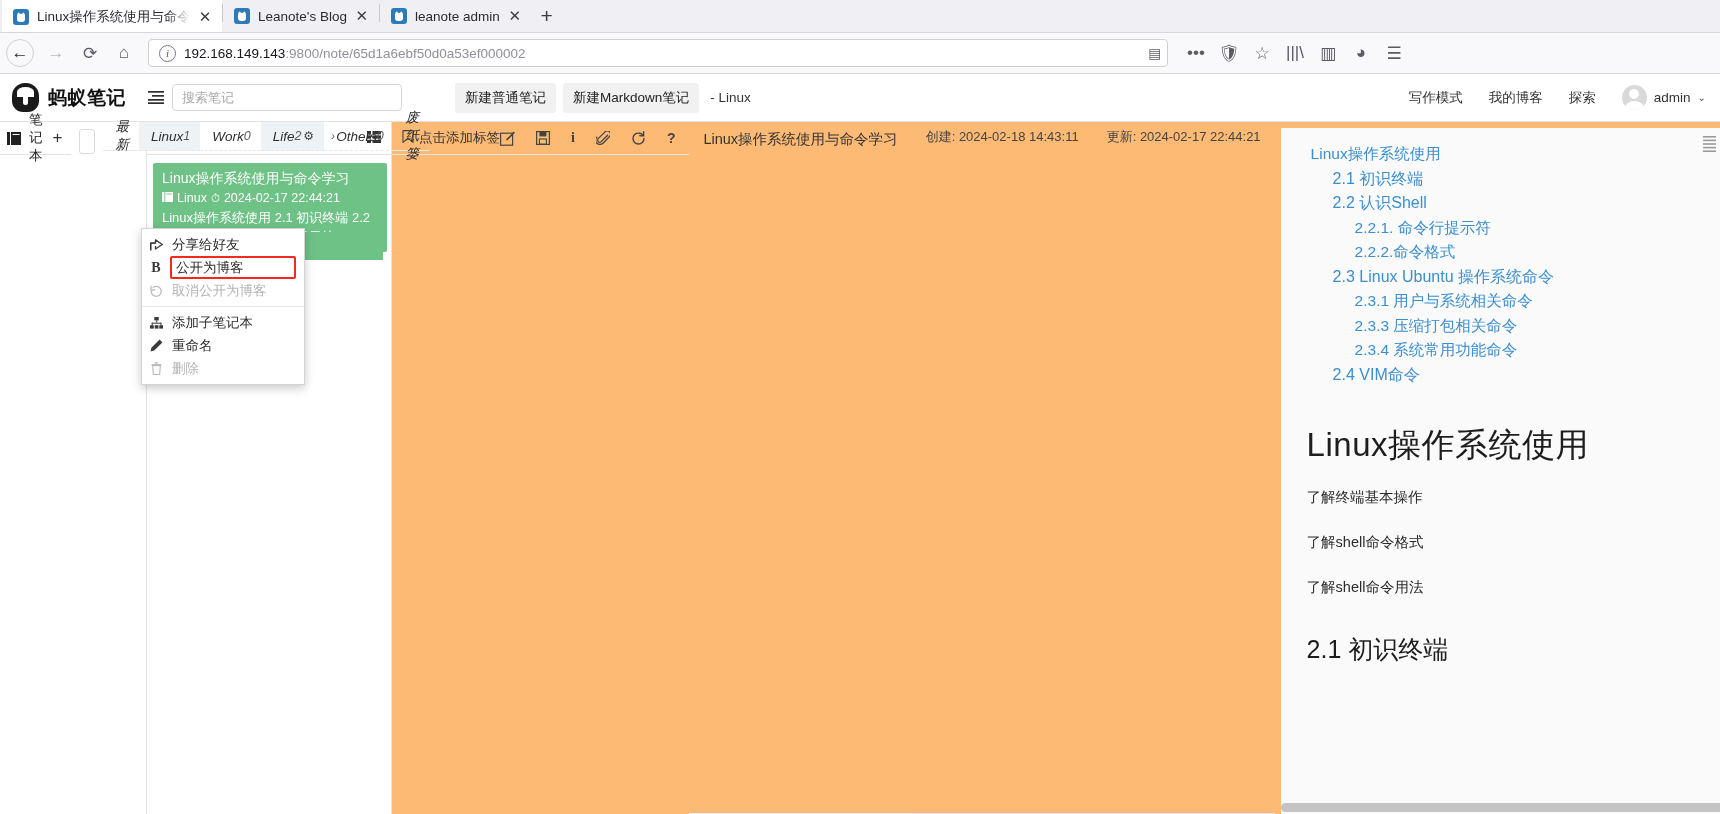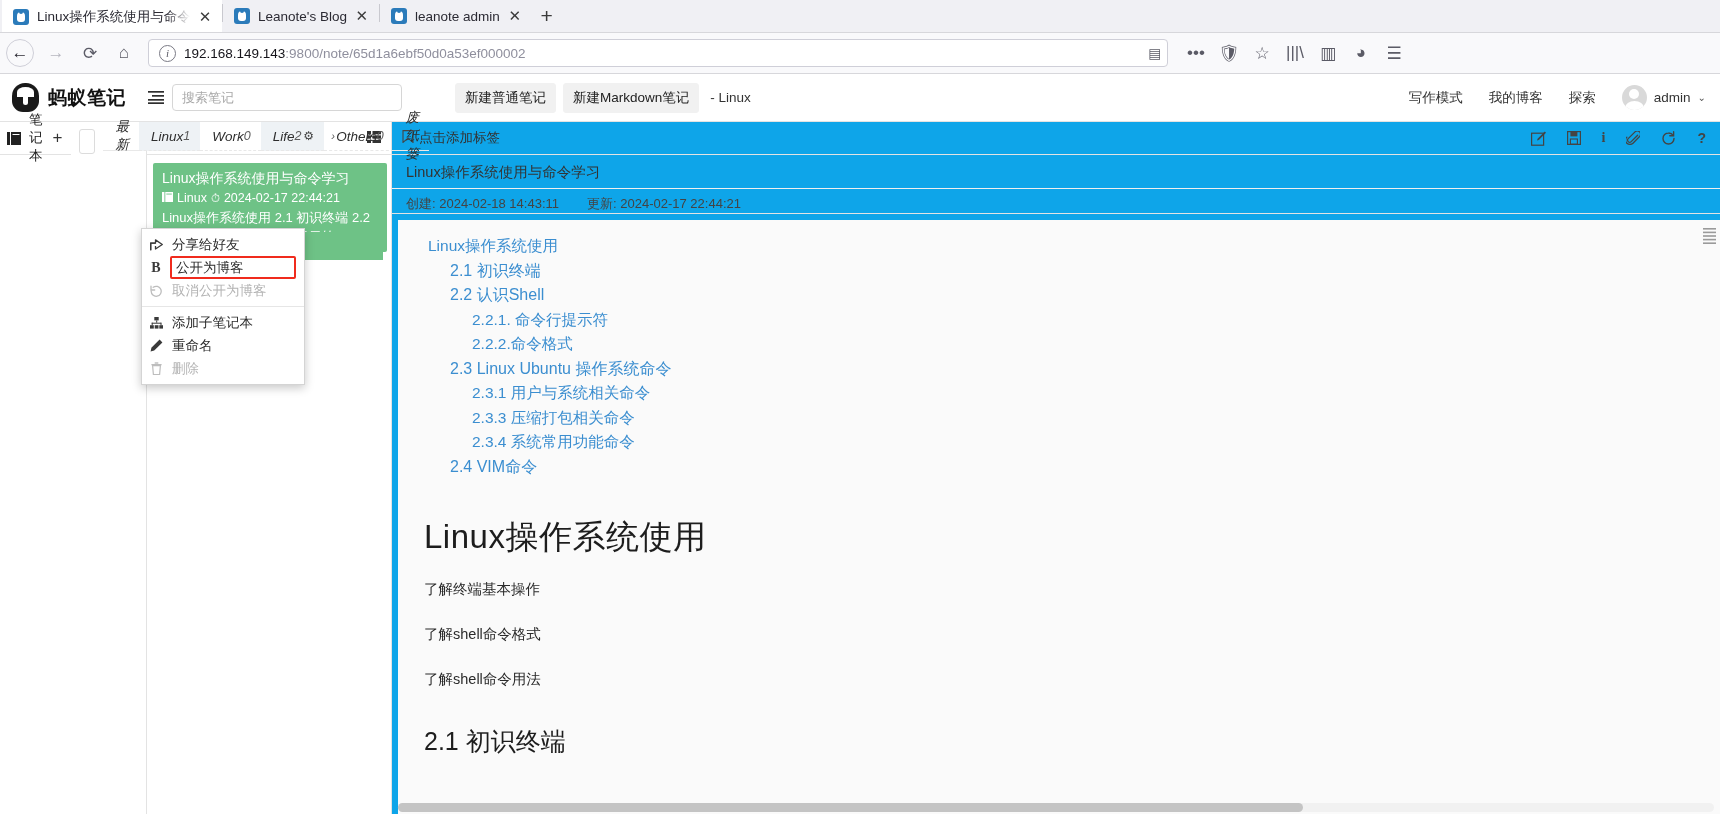--- a/index.html
+++ b/index.html
@@ -303,21 +303,21 @@
     cursor: pointer;
     height: 89px;
     overflow: hidden;
   }
   .nc-title { font-size: 14px; margin-bottom: 3px; white-space: nowrap; overflow: hidden; }
   .nc-meta { font-size: 12.5px; display: flex; align-items: center; gap: 4px; margin-bottom: 3px; white-space: nowrap; }
   .nc-meta .mi { font-size: 11.5px; }
   .nc-body { font-size: 13px; line-height: 19px; max-height: 40px; overflow: hidden; }
 
   
-  .editor { flex: 1 1 auto; display: flex; flex-direction: column; min-width: 0; background: #0ea5e9; }
+  .editor { flex: 1 1 auto; display: flex; flex-direction: row; min-width: 0; background: #fdba74; }
   .ed-tagbar {
     height: 33px; display: flex; align-items: center;
     border-bottom: 1px solid #e3e3e3;
     padding: 0 14px 0 10px;
     font-size: 13.5px; color: #333;
   }
   .ed-tagbar .tagico { margin-right: 5px; font-size: 13px; color: #444; }
   .ed-tool-icons { margin-left: auto; display: flex; align-items: center; gap: 21px; color: #444; font-size: 14px; }
   .ed-tool-icons .ti { cursor: pointer; display:flex; align-items:center; }
   .ed-title {

